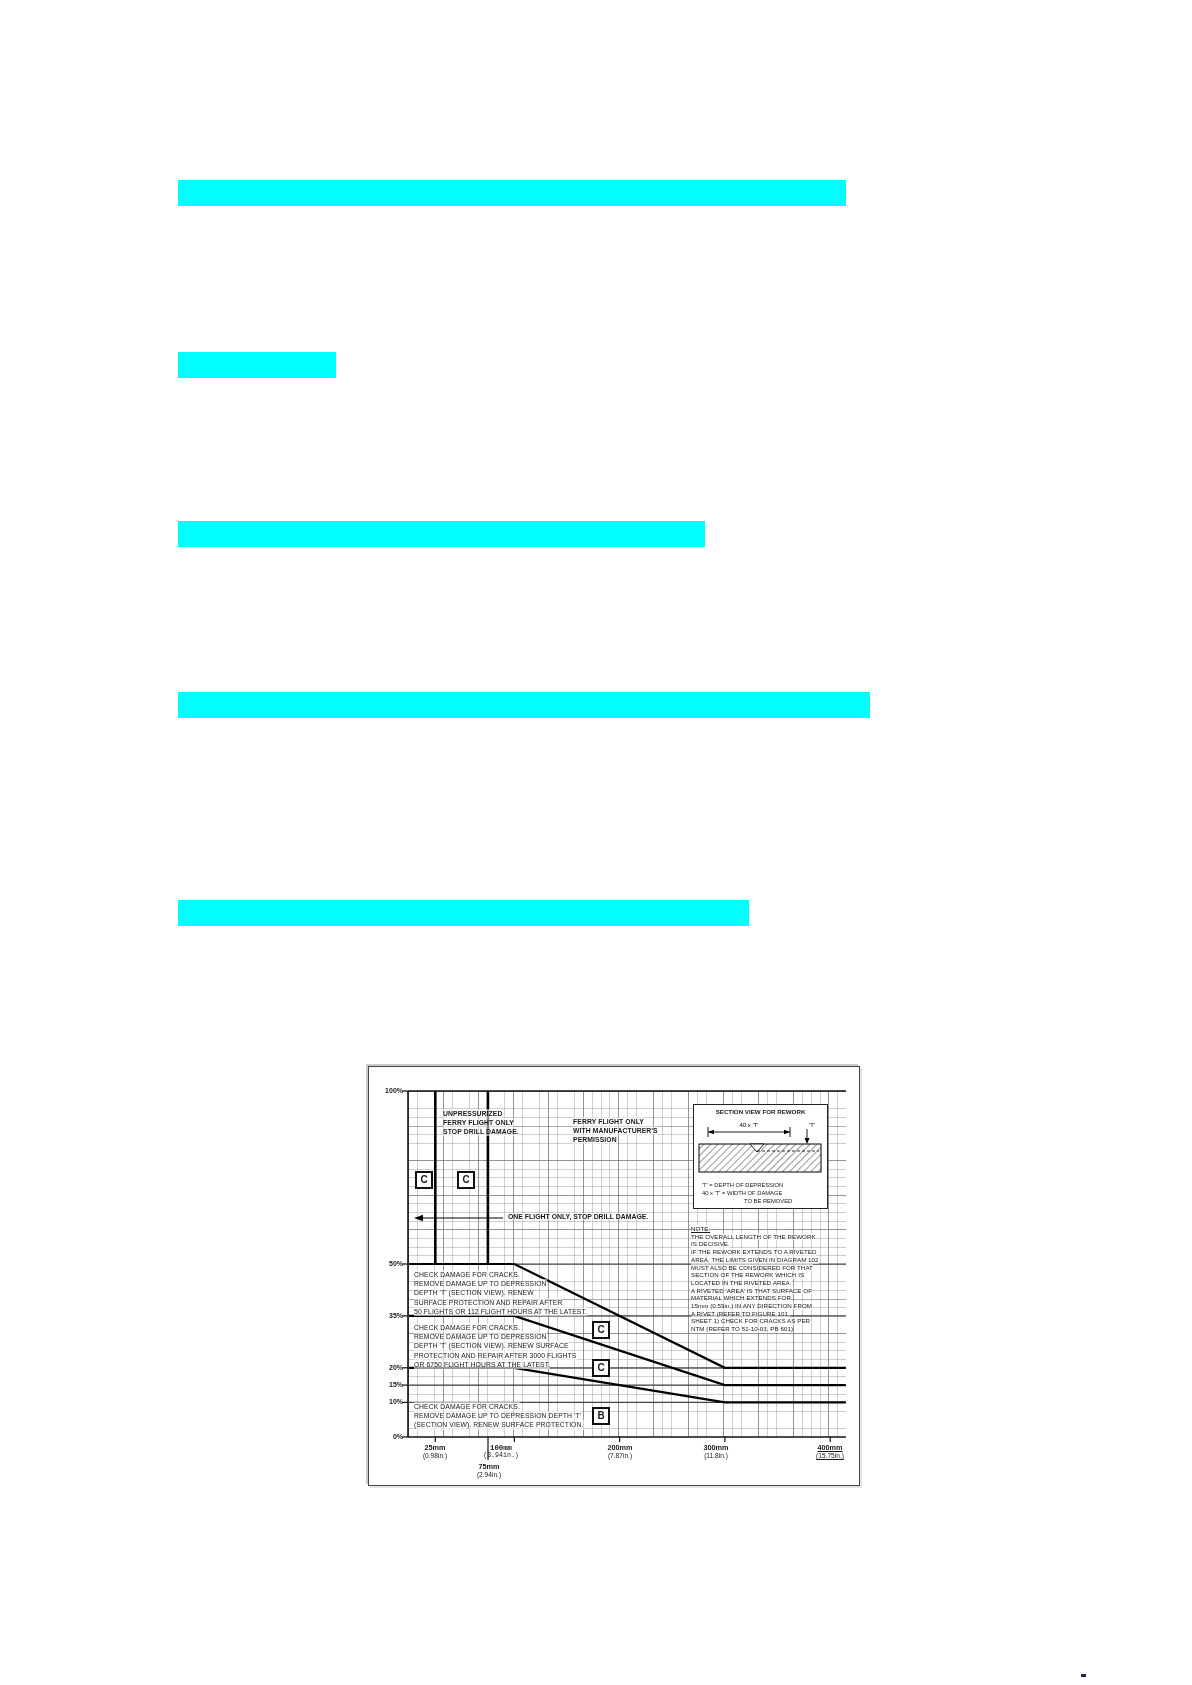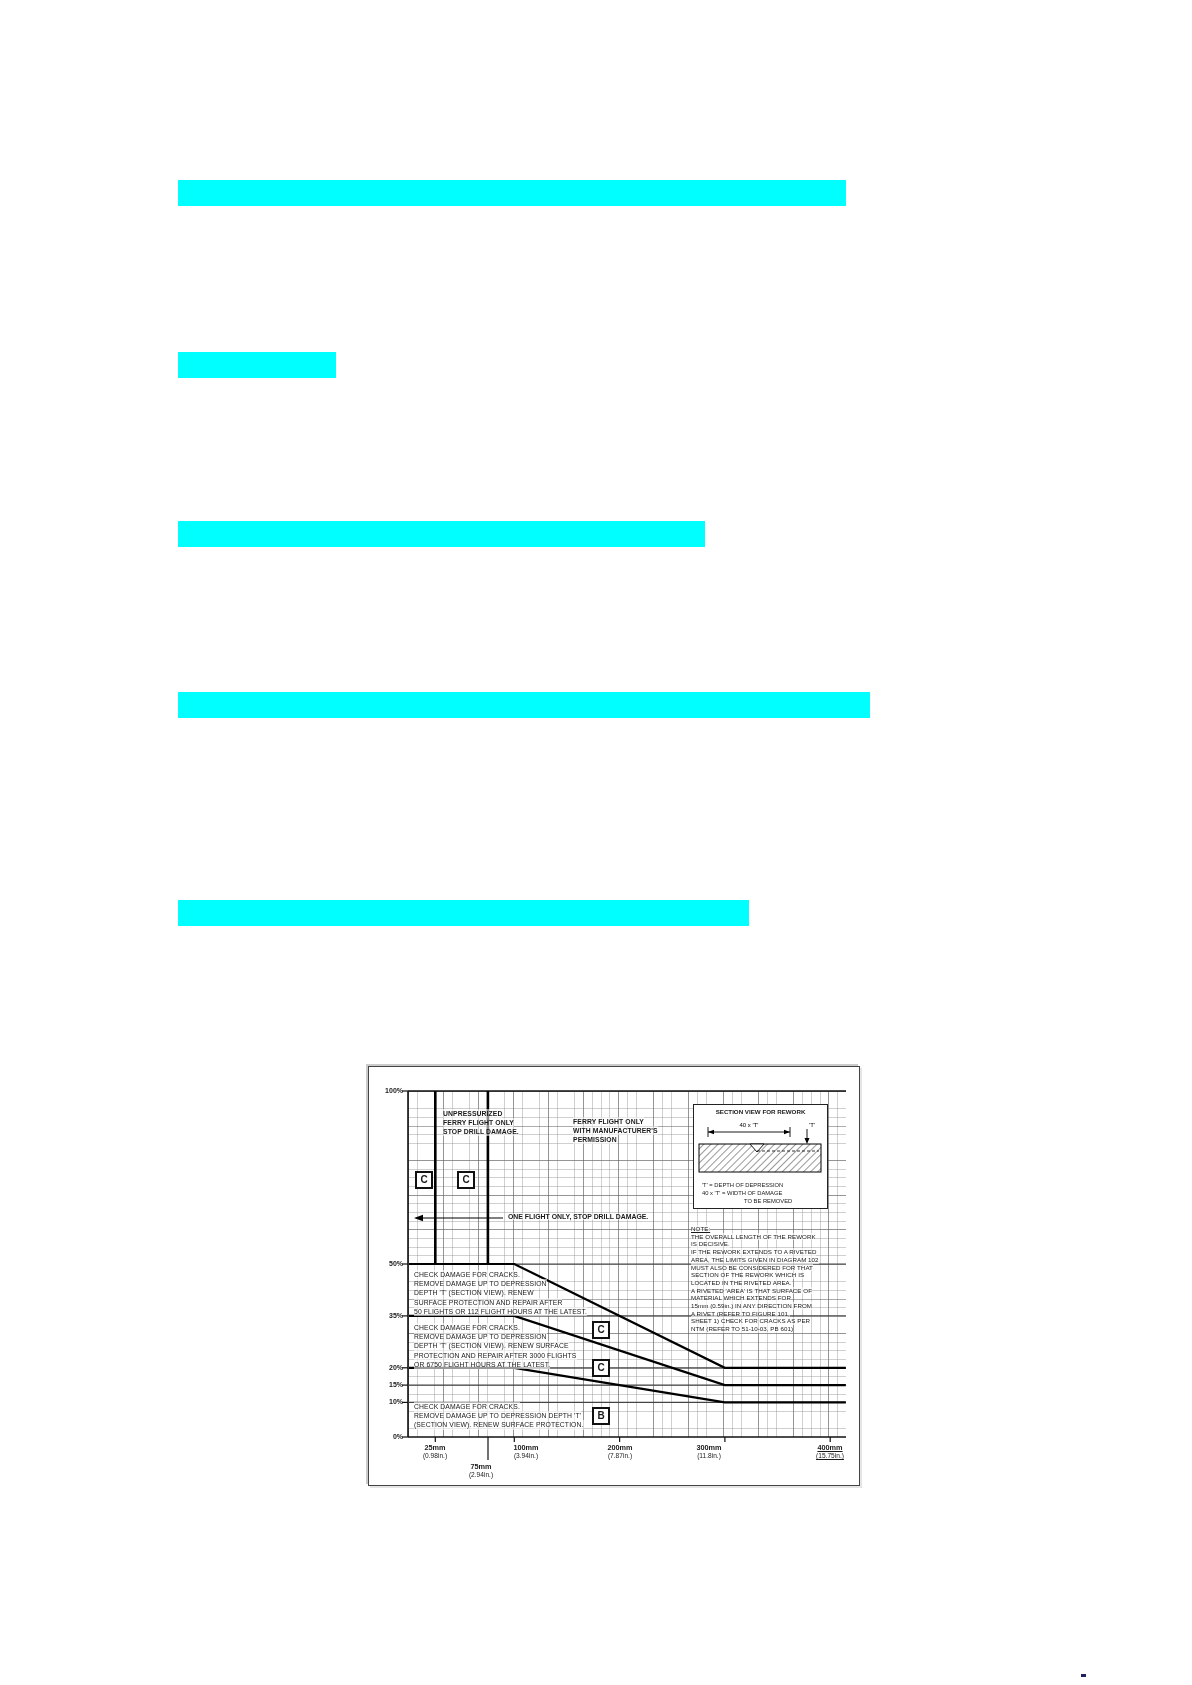--- a/index.html
+++ b/index.html
@@ -114,37 +114,37 @@
     <div class="yl" style="top:244.5px;">35%</div>
     <div class="yl" style="top:296.5px;">20%</div>
     <div class="yl" style="top:313.5px;">15%</div>
     <div class="yl" style="top:330.5px;">10%</div>
     <div class="yl" style="top:365.5px;">0%</div>
 
     <div class="xl" style="left:66px;top:377px;">
       <div class="mm">25mm</div>
       <div class="in">(0.98in.)</div>
       </div>
-    <div class="xl" style="left:157px;top:377px;">
+    <div class="xl" style="left:132px;top:377px;font-family:Liberation Mono, monospace;">
       <div class="mm">100mm</div>
       <div class="in">(3.94in.)</div>
       </div>
     <div class="xl" style="left:251px;top:377px;">
       <div class="mm">200mm</div>
       <div class="in">(7.87in.)</div>
       </div>
-    <div class="xl" style="left:340px;top:377px;">
+    <div class="xl" style="left:347px;top:377px;">
       <div class="mm">300mm</div>
       <div class="in">(11.8in.)</div>
       </div>
     <div class="xl" style="left:461px;top:377px;text-decoration:underline;">
       <div class="mm">400mm</div>
       <div class="in">(15.75in.)</div>
       </div>
-    <div class="xl" style="left:112px;top:396px;">
+    <div class="xl" style="left:120px;top:396px;">
       <div class="mm">75mm</div>
       <div class="in">(2.94in.)</div>
       </div>
 
     <div class="zone" style="left:74px;top:42px;">
       <div>UNPRESSURIZED</div>
       <div>FERRY FLIGHT ONLY</div>
       <div>STOP DRILL DAMAGE.</div>
     </div>
     <div class="zone" style="left:204px;top:50px;">

